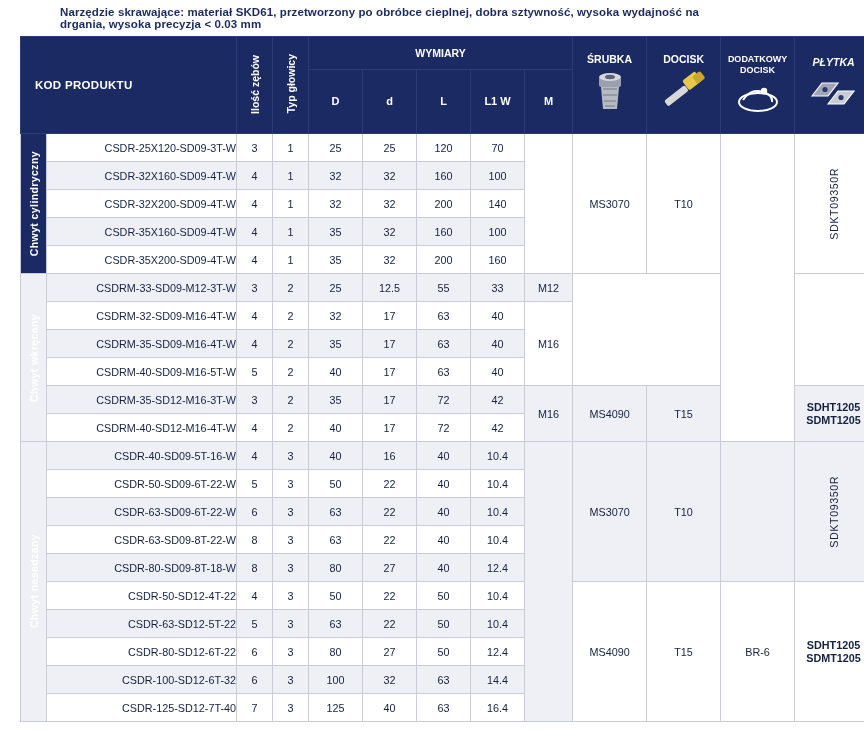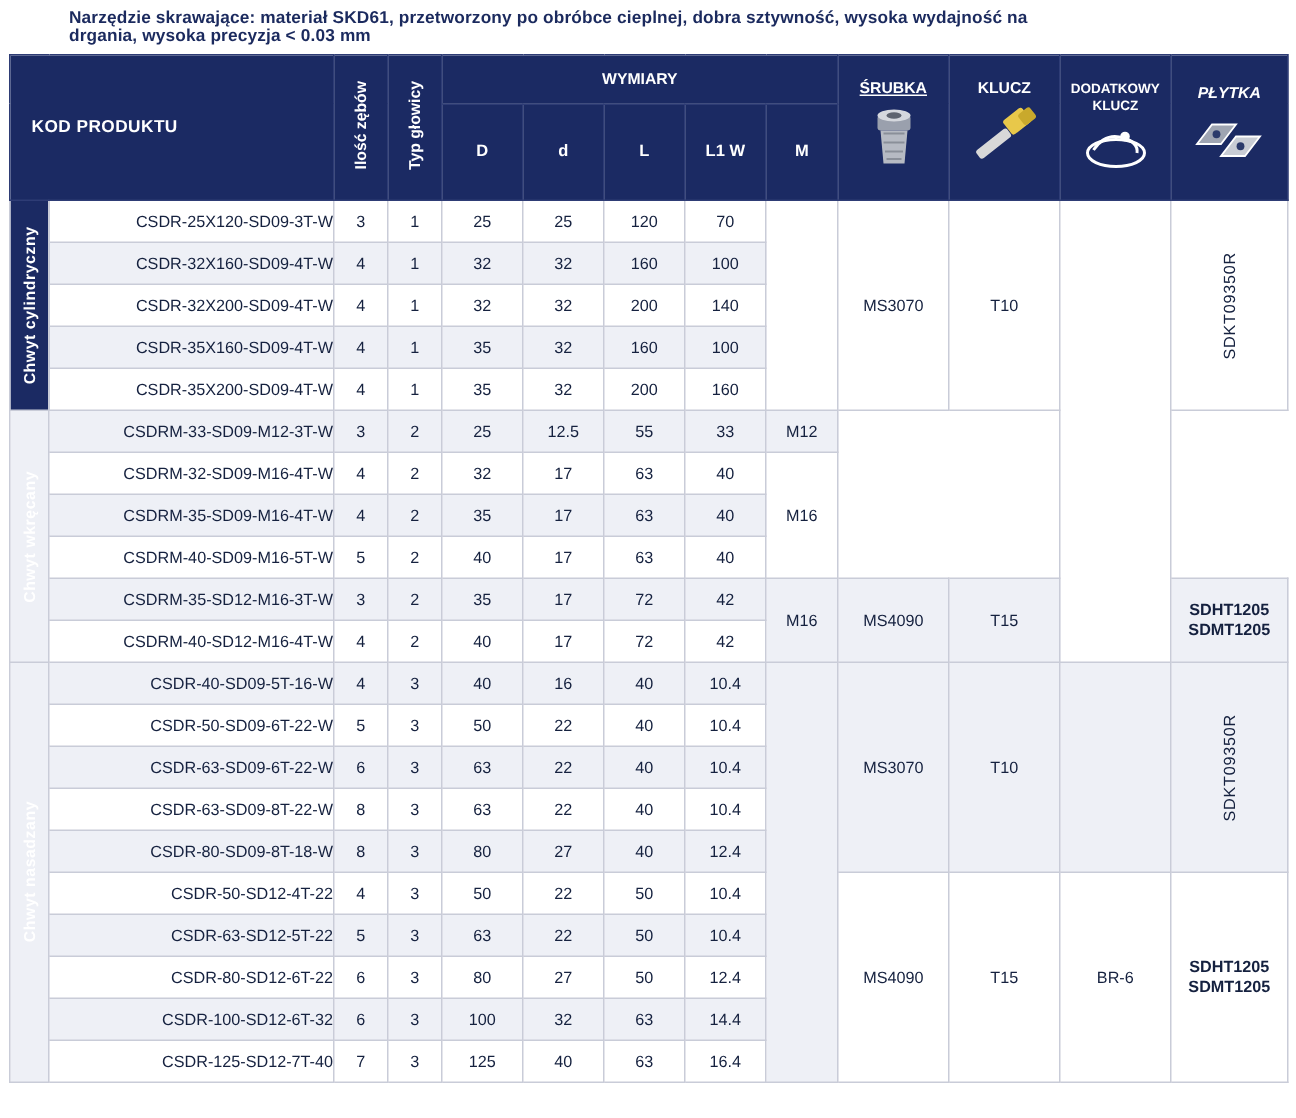--- a/index.html
+++ b/index.html
@@ -1,17 +1,17 @@
 <!DOCTYPE html>
 <html><head>
 <meta charset="utf-8">
 <style>
   html,body{margin:0;padding:0;background:#ffffff;}
   body{font-family:"Liberation Sans", sans-serif;width:864px;height:745px;overflow:hidden;}
-  .wrap{width:688px;height:745px;position:relative;}
+  .wrap{width:688px;height:745px;position:relative;padding-left:14px;}
   .intro{font-size:11.5px;color:#1b2a5e;padding:6px 0 6px 46px;font-weight:600;letter-spacing:0.1px;}
   table{border-collapse:collapse;table-layout:fixed;width:852px;margin-left:6px;}
   td,th{border:1px solid #c9ccd8;padding:0;}
   
   thead th{background:#1b2a63;color:#ffffff;font-size:10.5px;font-weight:bold;text-align:center;border:1px solid #2e3c75;}
   .hdr-kod{text-align:left;padding-left:14px;font-size:11.5px;letter-spacing:0.3px;}
   .hdr-vert{writing-mode:vertical-rl;transform:rotate(180deg);white-space:nowrap;font-size:10.5px;font-weight:bold;margin:0 auto;}
   .vcell{height:96px;}
   .subh{font-size:11px;}
   .tiny{font-size:9px;line-height:11px;}
@@ -54,39 +54,39 @@
       <tr>
         <th rowspan="2" colspan="2" class="hdr-kod">KOD PRODUKTU</th>
         <th rowspan="2" class="vcell">
           <span class="hdr-vert">Ilość zębów</span>
         </th>
         <th rowspan="2" class="vcell">
           <span class="hdr-vert">Typ głowicy</span>
         </th>
         <th colspan="5" style="height:22px">WYMIARY</th>
         <th rowspan="2">
-          <div style="margin-bottom:6px;text-decoration:underline;">ŚRUBKA</div>
+          <div style="margin-bottom:6px;">ŚRUBKA</div>
           <svg class="icon" width="42" height="46" viewBox="0 0 42 46">
             <rect x="10" y="6" width="22" height="10" rx="2" fill="#9aa0ad"></rect>
             <ellipse cx="21" cy="6" rx="11" ry="4" fill="#d5d8de"></ellipse>
             <ellipse cx="21" cy="6" rx="5" ry="2.2" fill="#5e6470"></ellipse>
             <path d="M12 16 h18 l-2 22 h-14 z" fill="#b6bac3"></path>
             <path d="M14 18 h14 M14 24 h14 M15 30 h12 M16 35 h10" stroke="#8a8f99" stroke-width="1.4" fill="none"></path>
           </svg>
         </th>
         <th rowspan="2">
-          <div style="margin-bottom:6px;">KLUCZ</div>
+          <div style="margin-bottom:6px;">DOCISK</div>
           <svg class="icon" width="52" height="46" viewBox="0 0 52 46">
             <rect x="6" y="30" width="26" height="7" rx="2" transform="rotate(-38 6 30)" fill="#d8d8d8"></rect>
             <rect x="24" y="10" width="16" height="12" rx="2" transform="rotate(-38 24 10)" fill="#e8c84a"></rect>
             <rect x="34" y="6" width="10" height="9" rx="2" transform="rotate(-38 34 6)" fill="#c9a92c"></rect>
           </svg>
         </th>
         <th rowspan="2">
-          <div class="tiny" style="margin-bottom:6px;">DODATKOWY KLUCZ</div>
+          <div class="tiny" style="margin-bottom:6px;">DODATKOWY DOCISK</div>
           <svg class="icon" width="50" height="34" viewBox="0 0 50 34">
             <ellipse cx="25" cy="20" rx="19" ry="9" fill="none" stroke="#ffffff" stroke-width="2"></ellipse>
             <path d="M10 18 q8 -12 20 -8 q10 3 9 10" fill="none" stroke="#ffffff" stroke-width="2"></path>
             <circle cx="31" cy="9" r="3.2" fill="#ffffff"></circle>
           </svg>
         </th>
         <th rowspan="2">
           <div style="margin-bottom:6px;font-style:italic;">PŁYTKA</div>
           <svg class="icon" width="56" height="40" viewBox="0 0 56 40">
             <path d="M6 22 l10 -13 l16 0 l-10 13 z" fill="#9fa5b2" stroke="#ffffff" stroke-width="1.2"></path>

